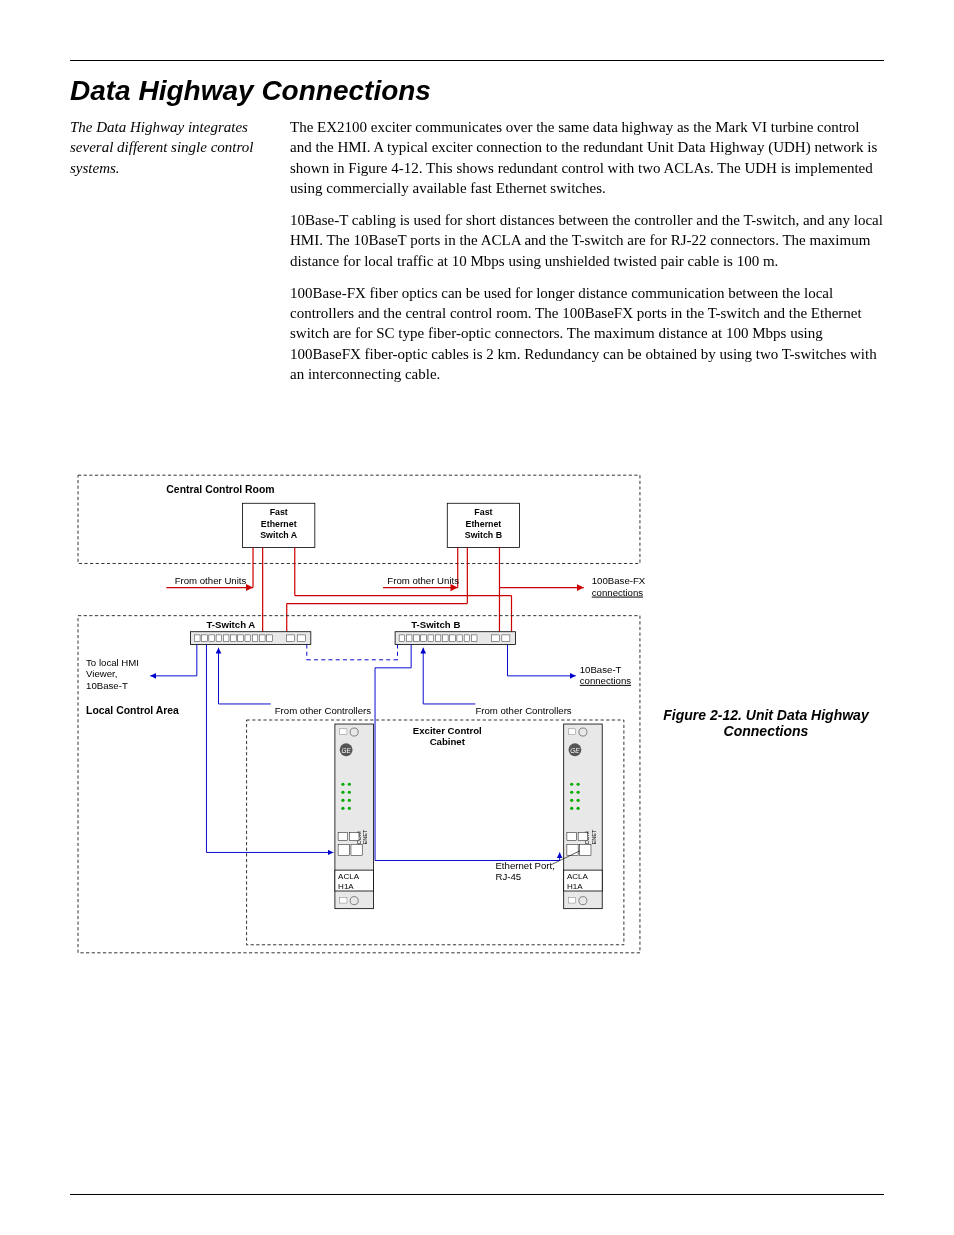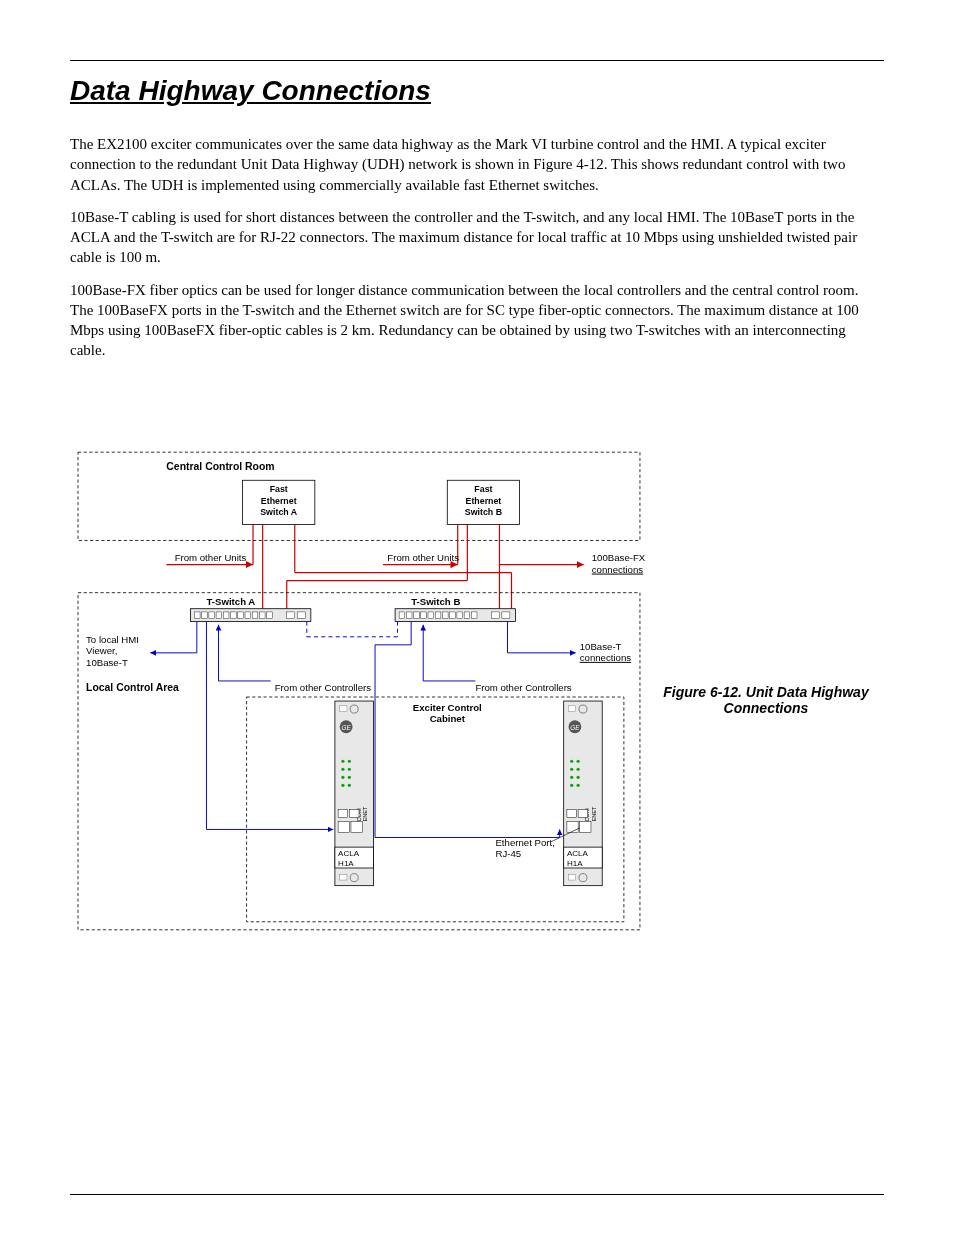--- a/index.html
+++ b/index.html
@@ -19,22 +19,21 @@
   hr.rule {
     border: none;
     border-top: 1.5px solid #000;
     margin: 0;
   }
   h1.title {
     font-family: Arial, Helvetica, sans-serif;
     font-style: italic;
     font-weight: bold;
     font-size: 28px;
-    margin: 14px 0 27px 0;
-    text-decoration: underline;
+    margin: 14px 0 10px 0;
   }
   .cols {
     display: flex;
     gap: 20px;
   }
   .sidebar {
     width: 200px;
     flex: 0 0 200px;
     font-style: italic;
     font-size: 15px;
@@ -81,20 +80,21 @@
   text { font-family: Arial, Helvetica, sans-serif; }
 </style>
 </head>
 <body>
 
 <div class="page">
   <hr class="rule">
   <h1 class="title">Data Highway Connections</h1>
 
   <div class="cols">
+    <div class="sidebar">The Data Highway integrates several different single control systems.</div>
     <div class="main">
       <p>The EX2100 exciter communicates over the same data highway as the Mark VI turbine control and the HMI. A typical exciter connection to the redundant Unit Data Highway (UDH) network is shown in Figure 4-12. This shows redundant control with two ACLAs. The UDH is implemented using commercially available fast Ethernet switches.</p>
       <p>10Base-T cabling is used for short distances between the controller and the T-switch, and any local HMI. The 10BaseT ports in the ACLA and the T-switch are for RJ-22 connectors. The maximum distance for local traffic at 10 Mbps using unshielded twisted pair cable is 100 m.</p>
       <p>100Base-FX fiber optics can be used for longer distance communication between the local controllers and the central control room. The 100BaseFX ports in the T-switch and the Ethernet switch are for SC type fiber-optic connectors. The maximum distance at 100 Mbps using 100BaseFX fiber-optic cables is 2 km. Redundancy can be obtained by using two T-switches with an interconnecting cable.</p>
     </div>
   </div>
 
   <div class="figwrap">
     <svg class="diagram" viewBox="0 0 720 620">
       <defs>
@@ -275,19 +275,19 @@
         <text x="619" y="525" font-size="10">H1A</text>
         <circle cx="639" cy="540" r="5" fill="none" stroke="#666"></circle>
         <rect x="621" y="536" width="9" height="7" fill="#fff" stroke="#666" stroke-width="0.5"></rect>
       </g>
 
       <text x="530" y="500" font-size="12">Ethernet Port,</text>
       <text x="530" y="514" font-size="12">RJ-45</text>
       <line x1="600" y1="495" x2="635" y2="478" stroke="#000" stroke-width="0.8"></line>
 
     </svg>
-    <div class="caption">Figure 6-12.  Unit Data Highway Connections</div>
+    <div class="caption">Figure 2-12.  Unit Data Highway Connections</div>
   </div>
 
   <div class="footer">
     <hr class="rule">
   </div>
 </div>
 
 </body></html>

